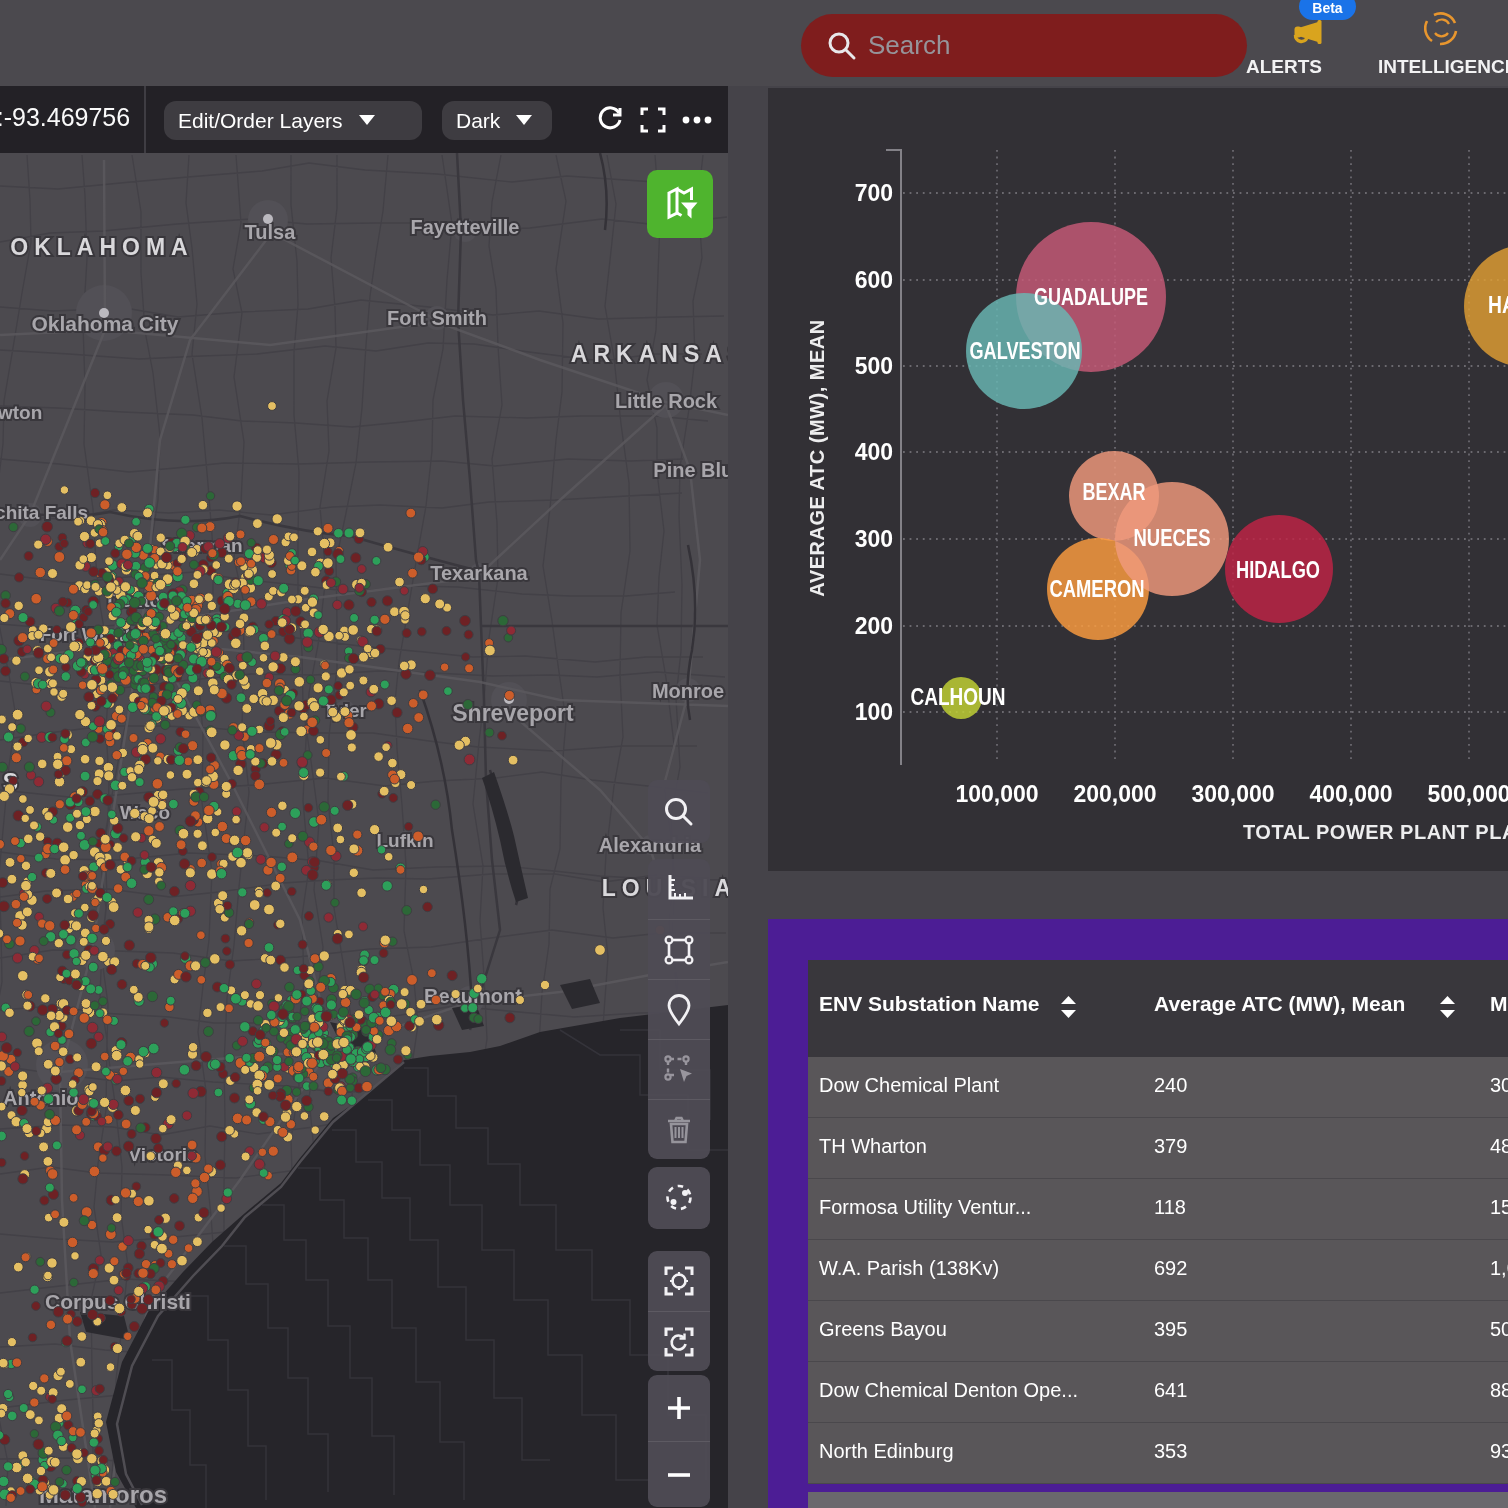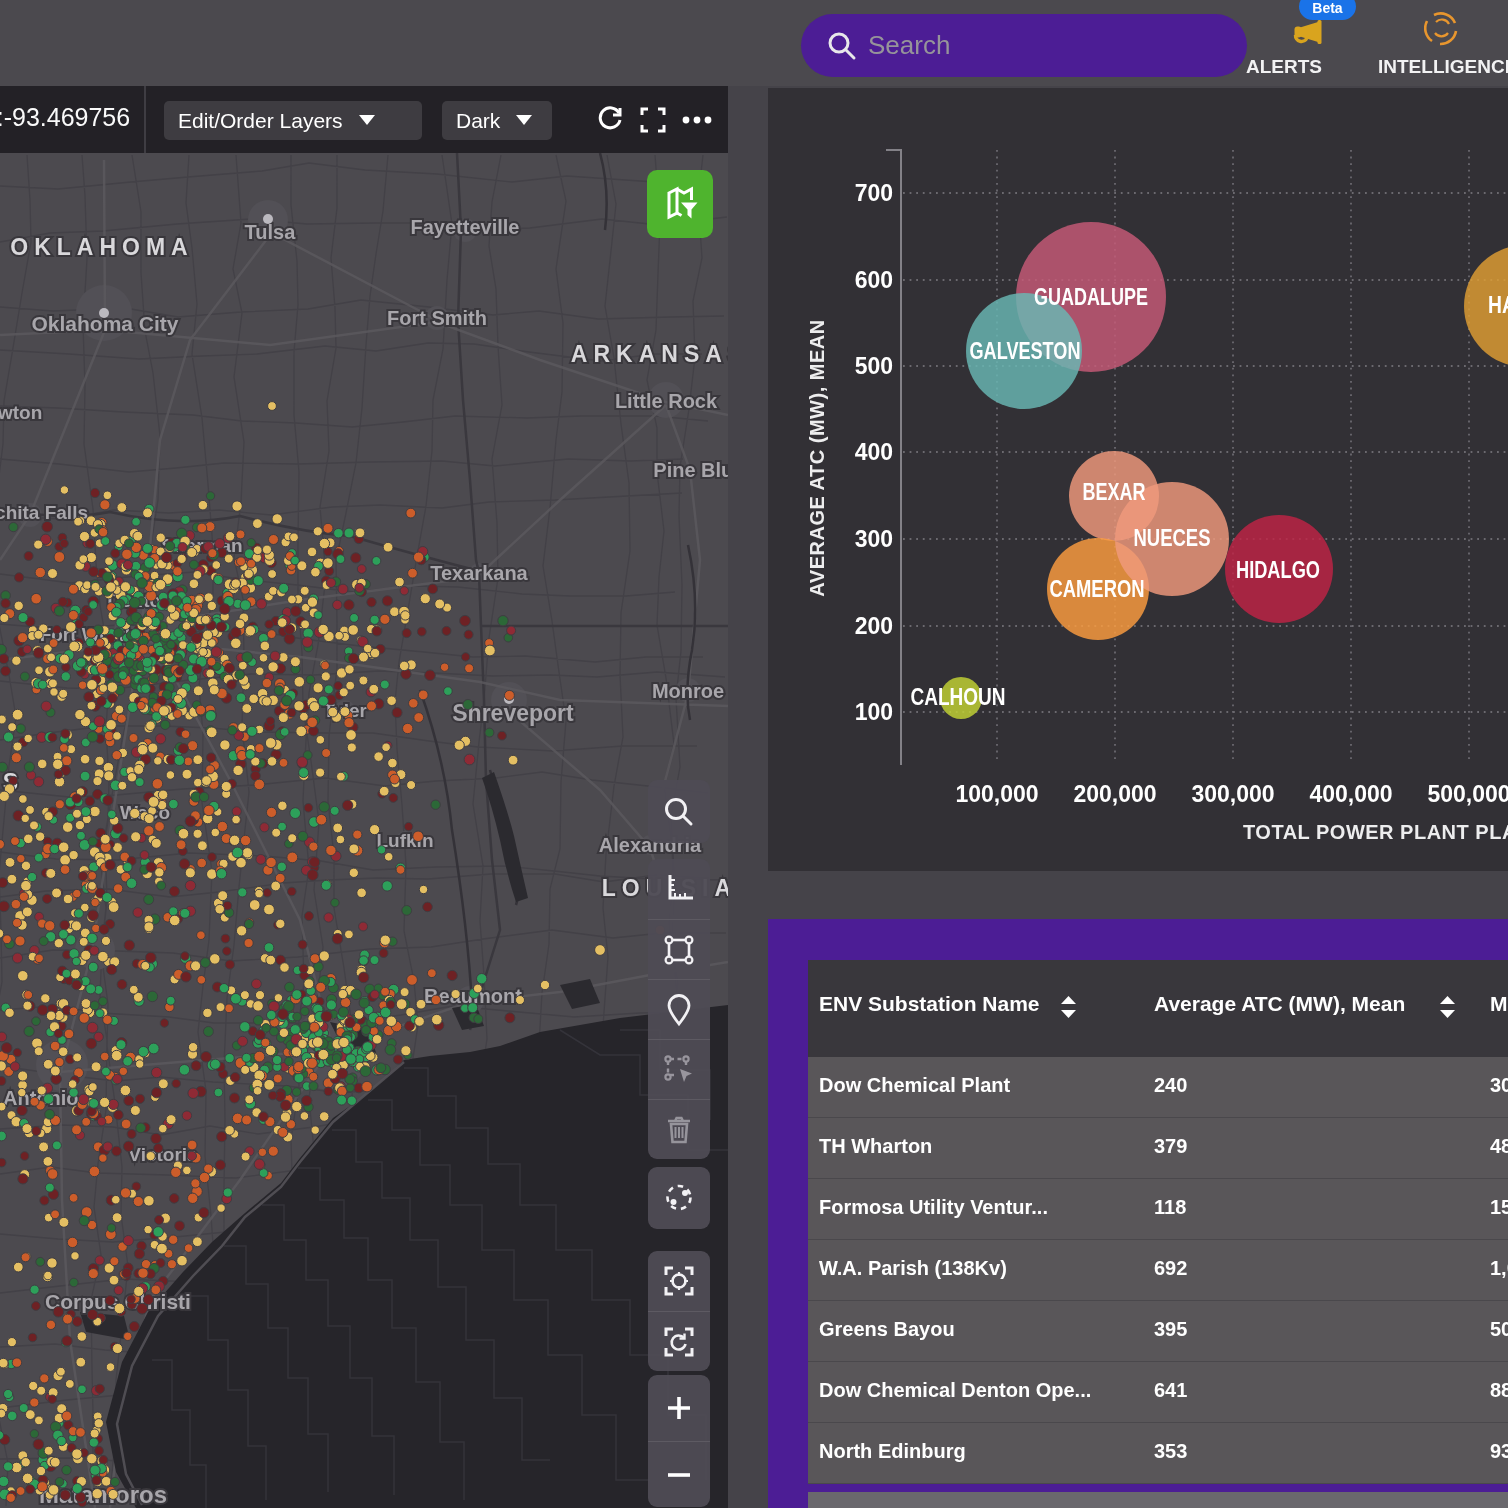--- a/index.html
+++ b/index.html
@@ -1,41 +1,41 @@
 <!DOCTYPE html>
 <html><head><meta charset="utf-8"><style>
 *{margin:0;padding:0;box-sizing:border-box}
 html,body{width:1508px;height:1508px;overflow:hidden;background:#454349;font-family:"Liberation Sans",sans-serif}
 #app{position:relative;width:1508px;height:1508px}
 .abs{position:absolute}
 
 #hdr{left:0;top:0;width:1508px;height:86px;background:#4b494e}
-#search{left:801px;top:14px;width:446px;height:63px;background:#4c1d95;border-radius:32px}
+#search{left:801px;top:14px;width:446px;height:63px;background:#7f1d1d;border-radius:32px}
 #search svg{position:absolute;left:26px;top:17px}
 #search span{position:absolute;left:67px;top:16px;font-size:26px;color:#96949a}
 .hico{top:0;width:120px;text-align:center}
 .hlabel{position:absolute;top:56px;width:100%;text-align:left;font-size:19px;font-weight:bold;color:#f2f2f3}
 
 #mtb{left:0;top:86px;width:728px;height:67px;background:#232126;color:#fff;overflow:hidden}
 #coord{position:absolute;left:-45px;top:17px;font-size:25px;color:#fafafa}
-.tbtn{position:absolute;top:15px;height:39px;background:#3e3c41;border-radius:5px;color:#fff;font-size:21px;line-height:39px;padding:0 14px}
+.tbtn{position:absolute;top:15px;height:39px;background:#3e3c41;border-radius:12px;color:#fff;font-size:21px;line-height:39px;padding:0 14px}
 .tri{display:inline-block;width:0;height:0;border-left:8px solid transparent;border-right:8px solid transparent;border-top:10px solid #fff;vertical-align:middle;margin-left:16px;margin-top:-4px}
 #tdiv{position:absolute;left:144px;top:0;width:2px;height:67px;background:#3f3d43}
 
 #map{left:0;top:153px;width:728px;height:1355px;overflow:hidden}
 
 #chart{left:768px;top:88px;width:740px;height:783px;background:#323035;overflow:hidden}
 #tablep{left:768px;top:919px;width:740px;height:589px;background:#4c1d95;overflow:hidden}
 
 .mbtn{position:absolute;left:648px;width:62px;background:rgba(78,75,84,.96);border-radius:9px}
 .mbtn .cell{position:relative;width:62px;display:flex;align-items:center;justify-content:center}
 .mbtn .cell + .cell{border-top:1px solid #5d5a62}
 #greenbtn{position:absolute;left:647px;top:170px;width:66px;height:68px;background:#4fb42e;border-radius:10px;display:flex;align-items:center;justify-content:center}
 
-.trow{position:absolute;left:40px;width:700px;height:61px;background:#595659;border-bottom:1px solid #4a484c;color:#fff;font-size:20px;font-weight:bold}
+.trow{position:absolute;left:40px;width:700px;height:61px;background:#595659;border-bottom:1px solid #4a484c;color:#fff;font-size:20px;font-weight:normal}
 .c1{position:absolute;left:11px;top:17px;white-space:nowrap}
 .c2{position:absolute;left:346px;top:17px;white-space:nowrap}
 .c3{position:absolute;left:682px;top:17px;white-space:nowrap}
 #thead{position:absolute;left:40px;top:41px;width:700px;height:97px;background:#39373c;color:#fff;font-weight:bold;font-size:21px}
 .sorti{display:inline-block;margin-left:14px}
 </style></head><body>
 <div id="app">
   <div id="map" class="abs"><svg width="728" height="1355" viewBox="0 153 728 1355">
 <rect x="0" y="153" width="728" height="1355" fill="#4c4a4f"></rect>
 <path d="M27 155L30 200L31 242L22 293L13 348L4 401L3 444L-5 508L-2 555L-1 624L9 675L16 717L9 766L5 809L-1 874L1 931L2 982L-6 1024L-3 1070L-7 1123L-7 1181L-2 1230L-7 1291L-6 1348L-2 1414L8 1463L6 1506 M82 155L85 196L87 259L83 325L85 386L84 444L93 509L96 563L100 605L110 664L106 729L109 781L108 821L101 866L106 908L101 952L108 1004L107 1046L115 1103L122 1167L121 1215L128 1266L121 1335L116 1380L116 1427L111 1485 M132 155L141 212L141 273L145 331L153 373L160 436L158 500L150 552L141 611L136 653L132 698L122 740L114 784L105 835L107 901L102 946L100 996L107 1040L106 1110L98 1164L94 1207L101 1255L91 1300L92 1369L93 1413L93 1454 M189 155L186 203L192 248L197 304L192 354L202 418L208 484L213 548L213 595L204 646L199 686L203 734L202 803L212 871L209 940L203 986L198 1032L206 1091L205 1156L211 1216L214 1258L220 1326L220 1388L225 1433L231 1483 M236 155L241 223L233 269L242 313L234 377L244 442L241 502L234 558L243 599L244 658L242 726L249 792L244 839L239 887L234 945L227 998L224 1065L225 1119L224 1186L224 1253L224 1309L223 1350L213 1395L207 1459 M291 155L291 205L297 261L298 305L294 352L294 415L299 472L298 539L298 598L302 653L303 707L311 761L319 822L314 890L323 947L316 1012L315 1056L309 1098L313 1140L321 1204L325 1249L318 1308L327 1375L336 1421L336 1473 M337 155L337 208L331 258L335 308L336 348L327 401L329 451L320 507L326 576L318 645L309 693L305 757L303 801L309 868L302 916L304 983L296 1044L299 1086L291 1139L293 1207L285 1271L276 1337L276 1403L277 1453 M388 155L383 211L376 254L370 296L366 345L362 408L356 463L346 513L336 561L337 623L337 668L329 736L328 801L334 856L334 908L344 968L351 1019L353 1080L350 1132L343 1173L348 1216L341 1263L348 1306L351 1372L346 1420L345 1469 M442 155L452 224L447 280L443 349L433 400L432 451L426 506L416 562L408 610L399 662L395 702L397 749L402 805L406 865L404 931L414 981L418 1025L409 1085L417 1150L421 1209L414 1273L414 1329L420 1394L422 1459 M501 155L492 202L489 246L496 289L498 346L502 405L492 459L497 523L498 578L489 638L484 700L479 742L473 804L483 866L480 921L484 976L487 1039L478 1098L473 1142L469 1205L459 1262L455 1304L459 1364L455 1424L454 1479 M556 155L566 201L556 269L563 323L562 392L556 440L550 508L543 566L552 621L558 665L566 721L561 782L560 849L550 889L549 944L542 993L539 1044L529 1109L535 1171L544 1215L552 1276L549 1325L559 1377L557 1434L552 1487 M607 155L616 204L611 251L605 306L614 358L621 424L629 483L630 551L621 613L620 675L623 737L614 786L606 854L603 908L608 957L603 1026L599 1086L597 1143L590 1188L598 1234L593 1289L603 1356L595 1409L587 1455L579 1505 M655 155L660 222L658 274L656 330L647 380L657 428L657 472L664 531L659 577L657 625L666 678L674 744L664 784L672 846L674 900L672 940L678 1008L688 1073L680 1121L681 1165L689 1226L692 1287L691 1350L682 1407L677 1470 M703 155L698 199L702 258L693 301L695 357L689 409L680 467L679 516L682 585L681 651L676 698L680 767L671 816L674 871L669 924L678 984L669 1030L667 1081L661 1141L666 1205L660 1260L656 1329L651 1394L656 1440L665 1489 M0 186L58 189L131 182L188 177L262 171L309 163L365 170L437 174L512 182L567 176L640 181L686 184 M0 242L50 233L103 231L177 224L251 219L307 224L376 223L423 223L479 230L530 228L602 219L659 225L727 217 M0 307L53 311L125 308L178 317L241 312L308 309L361 300L429 307L493 315L539 311L598 319L671 317L724 316 M0 350L69 354L139 359L202 356L257 354L325 346L376 351L428 343L474 344L529 352L601 361L654 354L702 354 M0 406L58 408L123 412L193 415L242 421L296 423L352 427L403 422L455 416L527 418L581 416L656 416L708 421 M0 459L59 464L129 472L176 468L224 463L298 464L371 462L442 461L495 466L568 459L631 461L683 459 M0 516L63 519L114 510L169 513L219 510L271 515L332 507L380 505L442 508L489 502L555 500L609 497L682 493 M0 574L71 583L127 577L194 572L239 579L297 585L354 592L413 586L458 587L522 594L570 596L626 596L675 592 M0 624L60 629L134 624L183 632L257 631L303 639L360 646L424 652L473 657L525 656L595 662L646 657L703 657 M0 681L67 688L113 689L181 681L251 674L314 675L378 671L435 673L493 676L551 675L597 677L657 672L725 677 M0 740L48 733L106 726L164 726L211 728L258 732L326 733L373 733L429 741L478 747L553 751L623 746L697 746 M0 790L69 797L116 795L183 789L255 785L325 778L385 786L436 781L496 778L542 772L592 780L657 787L708 793 M0 852L56 859L117 860L189 853L264 856L321 861L373 870L436 867L504 866L554 871L600 876L653 879L728 880 M0 897L46 891L109 889L170 897L219 892L283 883L329 880L377 878L428 879L491 874L555 874L604 882L656 875L704 878 M0 958L53 950L117 951L173 953L231 961L298 957L370 949L431 947L483 939L552 930L613 938L662 933L726 933 M0 1010L54 1006L101 1013L169 1017L214 1023L282 1023L349 1022L401 1015L453 1006L508 1011L574 1017L640 1013L702 1012 M0 1066L64 1075L116 1081L161 1077L213 1082L287 1086L341 1093L396 1088L469 1090L534 1093L609 1093L679 1096 M0 1129L62 1125L113 1127L161 1135L210 1126L258 1134L314 1127L360 1119L425 1122L491 1126L538 1128L594 1133L664 1140L711 1147 M0 1174L51 1167L97 1173L167 1175L236 1178L290 1171L338 1175L389 1172L447 1163L499 1159L566 1157L621 1165L681 1172 M0 1234L58 1239L113 1242L175 1237L246 1230L315 1224L360 1218L428 1227L473 1227L533 1232L583 1232L639 1238L692 1246 M0 1293L60 1286L124 1279L193 1282L261 1284L317 1283L374 1290L421 1297L467 1291L520 1299L580 1296L652 1292L710 1292 M0 1347L55 1344L105 1350L170 1355L220 1354L288 1355L337 1354L409 1350L459 1346L525 1352L575 1346L628 1343L688 1337 M0 1408L67 1400L141 1393L197 1402L266 1406L324 1401L388 1394L439 1392L486 1390L554 1393L614 1396L673 1389 M0 1459L72 1458L134 1462L192 1457L259 1464L327 1468L398 1471L462 1470L516 1472L564 1471L633 1475L696 1470 M0 1512L57 1515L130 1509L195 1514L251 1514L326 1506L387 1500L455 1508L516 1501L578 1501L645 1502L709 1507" fill="none" stroke="#434147" stroke-width="1.3"></path>

